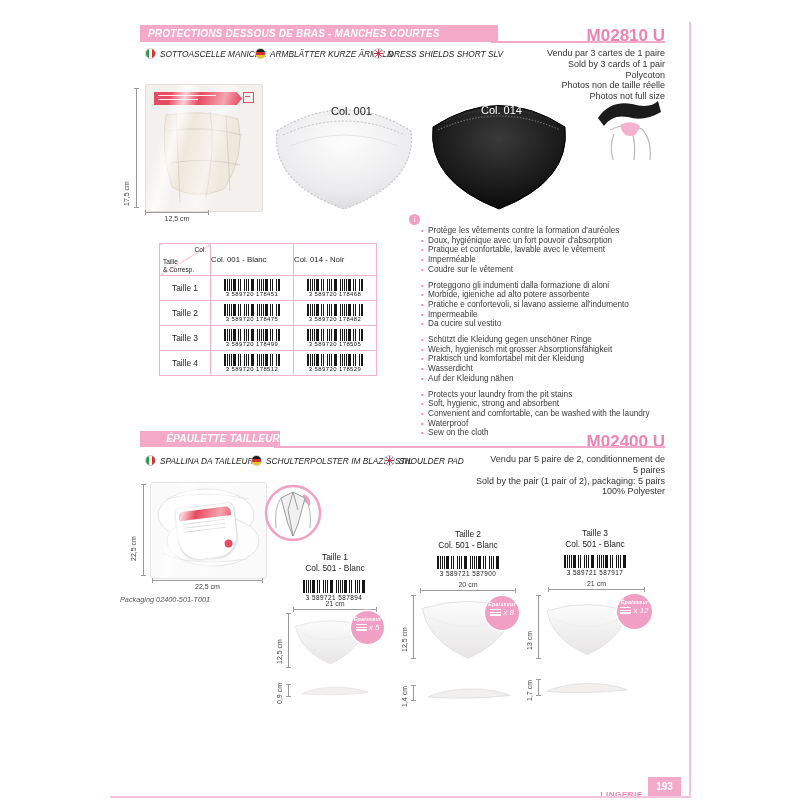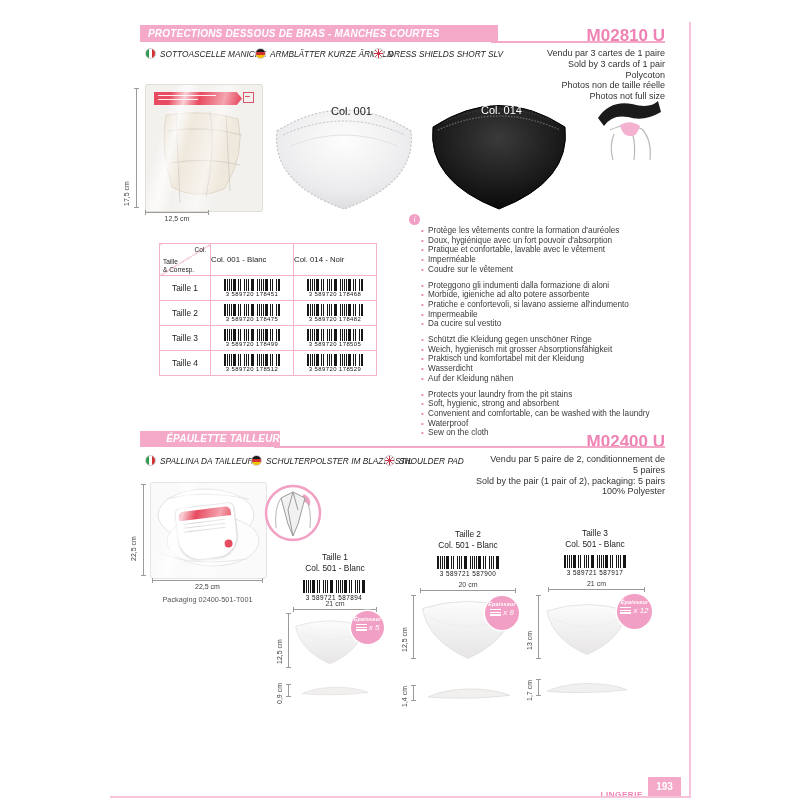--- a/index.html
+++ b/index.html
@@ -335,21 +335,21 @@
         <i></i>
         <i></i>
       <div class="pkg2-dot"></div>
     </div>
     <div class="sheen"></div>
   </div>
   <div class="abs dimv" style="left:143px;top:484px;height:92px;"></div>
   <div class="abs vlab" style="left:130px;top:505px;height:56px;">22,5 cm</div>
   <div class="abs dimh" style="left:152px;top:580px;width:111px;"></div>
   <div class="abs hlab" style="left:152px;top:583px;width:111px;">22,5 cm</div>
-  <div class="abs" style="left:120px;top:595px;width:175px;text-align:center;font-size:7.3px;color:#555;">Packaging 02400-501-T001</div>
+  <div class="abs" style="left:120px;top:595px;width:175px;text-align:left;font-size:7.3px;font-style:italic;color:#555;">Packaging 02400-501-T001</div>
 
   <svg class="abs" style="left:264px;top:484px;" width="58" height="58" viewBox="0 0 58 58">
     <circle cx="29" cy="29" r="27" fill="#fff" stroke="#f2a0c4" stroke-width="2.5"></circle>
     <path d="M40,10 Q48,14 46,22 Q42,18 36,16 Z" fill="#f2a0c4"></path>
     <path d="M29,8 L17,14 L24,40 L29,52 L34,40 L41,14 Z" fill="#f2f1f1" stroke="#9b9b9b" stroke-width="1"></path>
     <path d="M29,8 L24,26 L29,52 M29,8 L34,26" fill="none" stroke="#9b9b9b" stroke-width="1"></path>
     <path d="M17,14 Q10,24 12,44 M41,14 Q48,24 46,44" fill="none" stroke="#b5b5b5" stroke-width="1"></path>
   </svg>
 
   <div class="abs ptitle" style="left:285px;top:552px;width:100px;">

